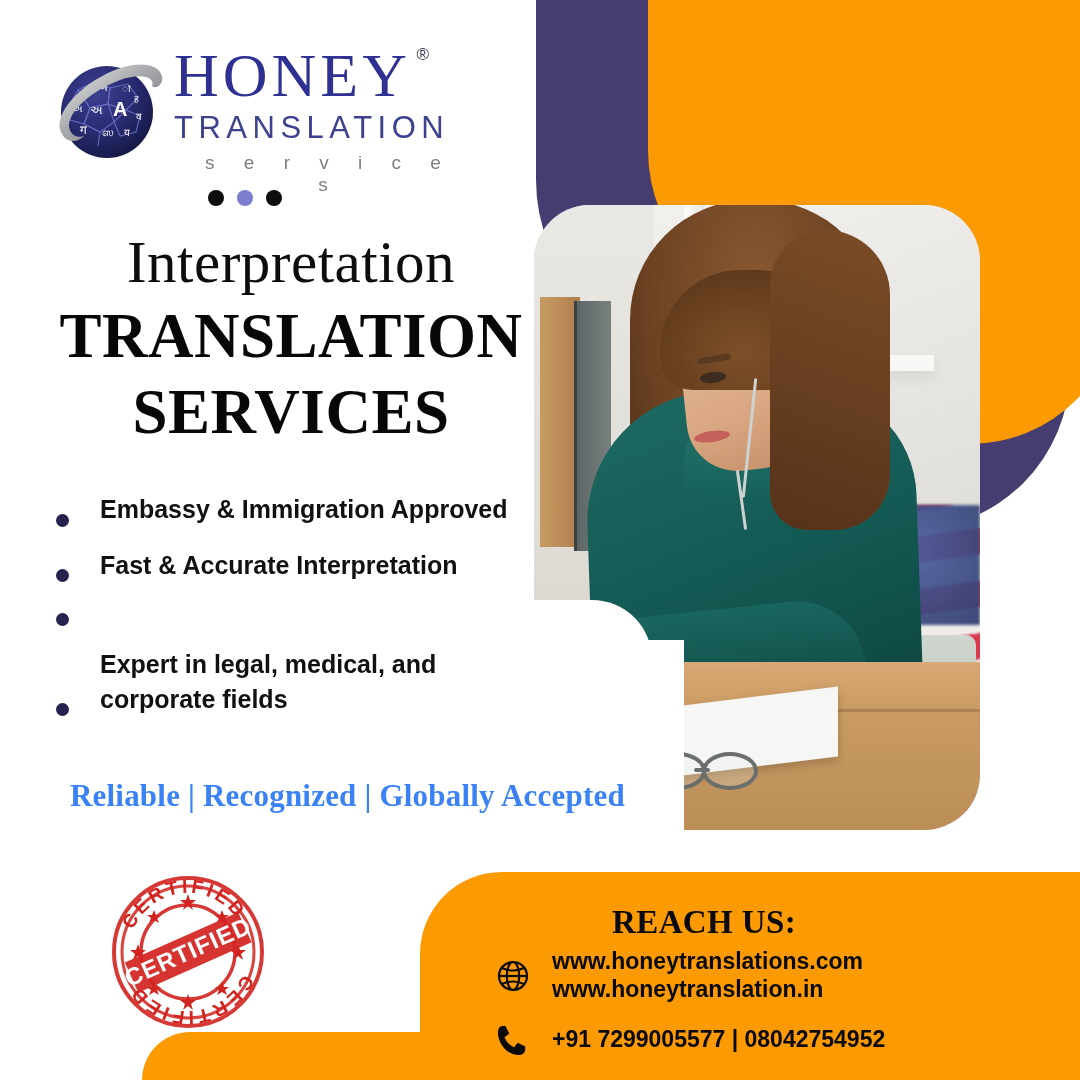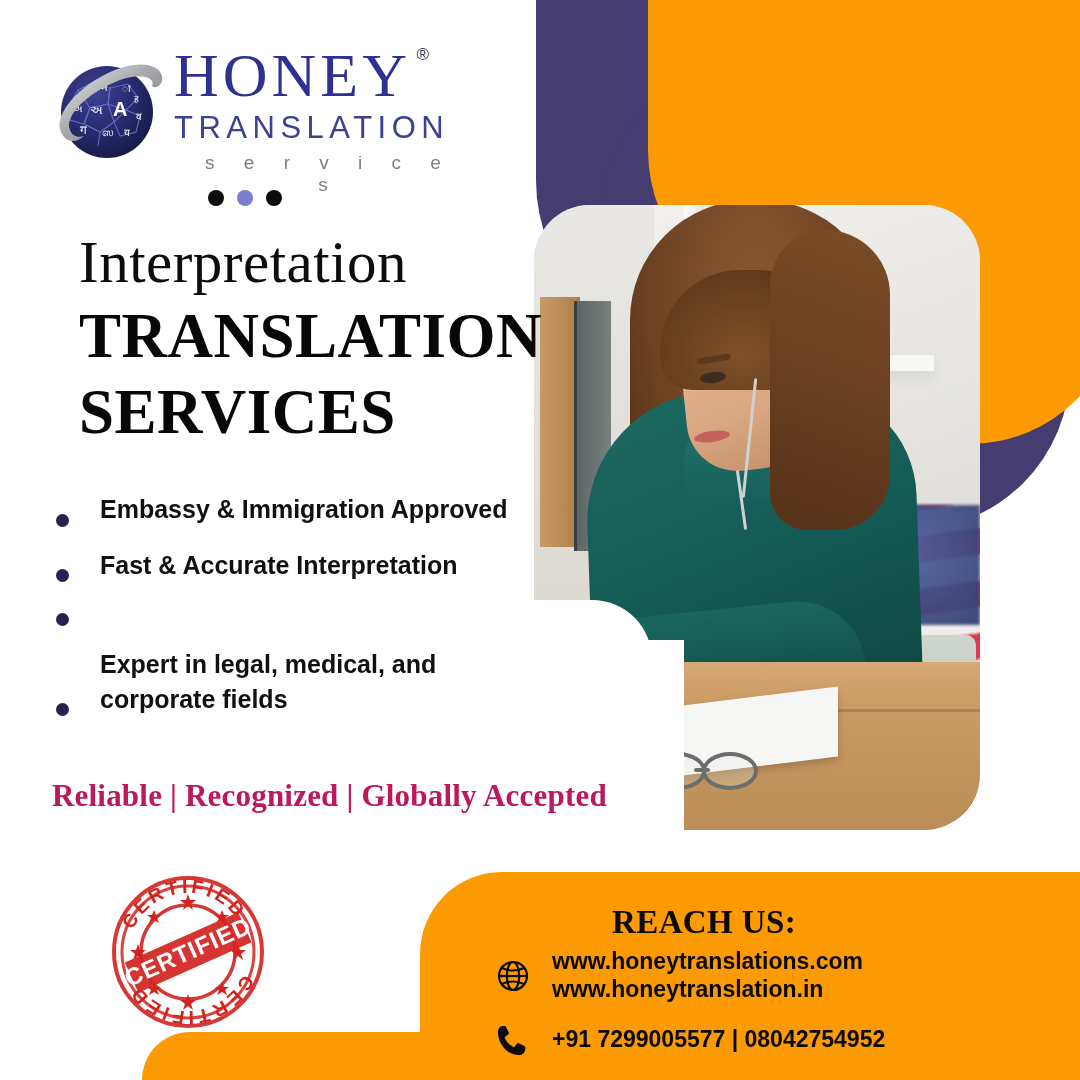--- a/index.html
+++ b/index.html
@@ -271,21 +271,21 @@
     position: absolute;
     left: 208px;
     top: 190px;
     display: flex;
     gap: 13px;
     align-items: center;
   }
   .dot { width: 16px; height: 16px; border-radius: 50%; }
 
   
-  .headline { position: absolute; left: 79px; top: 232px; width: 470px; }
+  .headline { position: absolute; left: 56px; top: 232px; width: 470px; text-align: center; }
   .h-script {
     font-family: "Liberation Serif", serif;
     font-size: 59px;
     font-weight: 400;
     color: #0d0d0d;
     line-height: 1.05;
     letter-spacing: 0.5px;
   }
   .h-bold {
     font-family: "Liberation Serif", serif;
@@ -316,26 +316,26 @@
     font-family: "Liberation Sans", sans-serif;
     font-weight: 700;
     font-size: 25px;
     color: #111111;
     line-height: 1.38;
   }
 
   
   .tagline {
     position: absolute;
-    left: 52px;
+    left: 70px;
     top: 778px;
     font-family: "Liberation Serif", serif;
     font-weight: 700;
     font-size: 31px;
-    color: #be185d;
+    color: #3b82f6;
     letter-spacing: 0.2px;
     white-space: nowrap;
   }
 
   
   .footer-hi {
     position: absolute;
     left: 420px;
     top: 872px;
     width: 660px;

